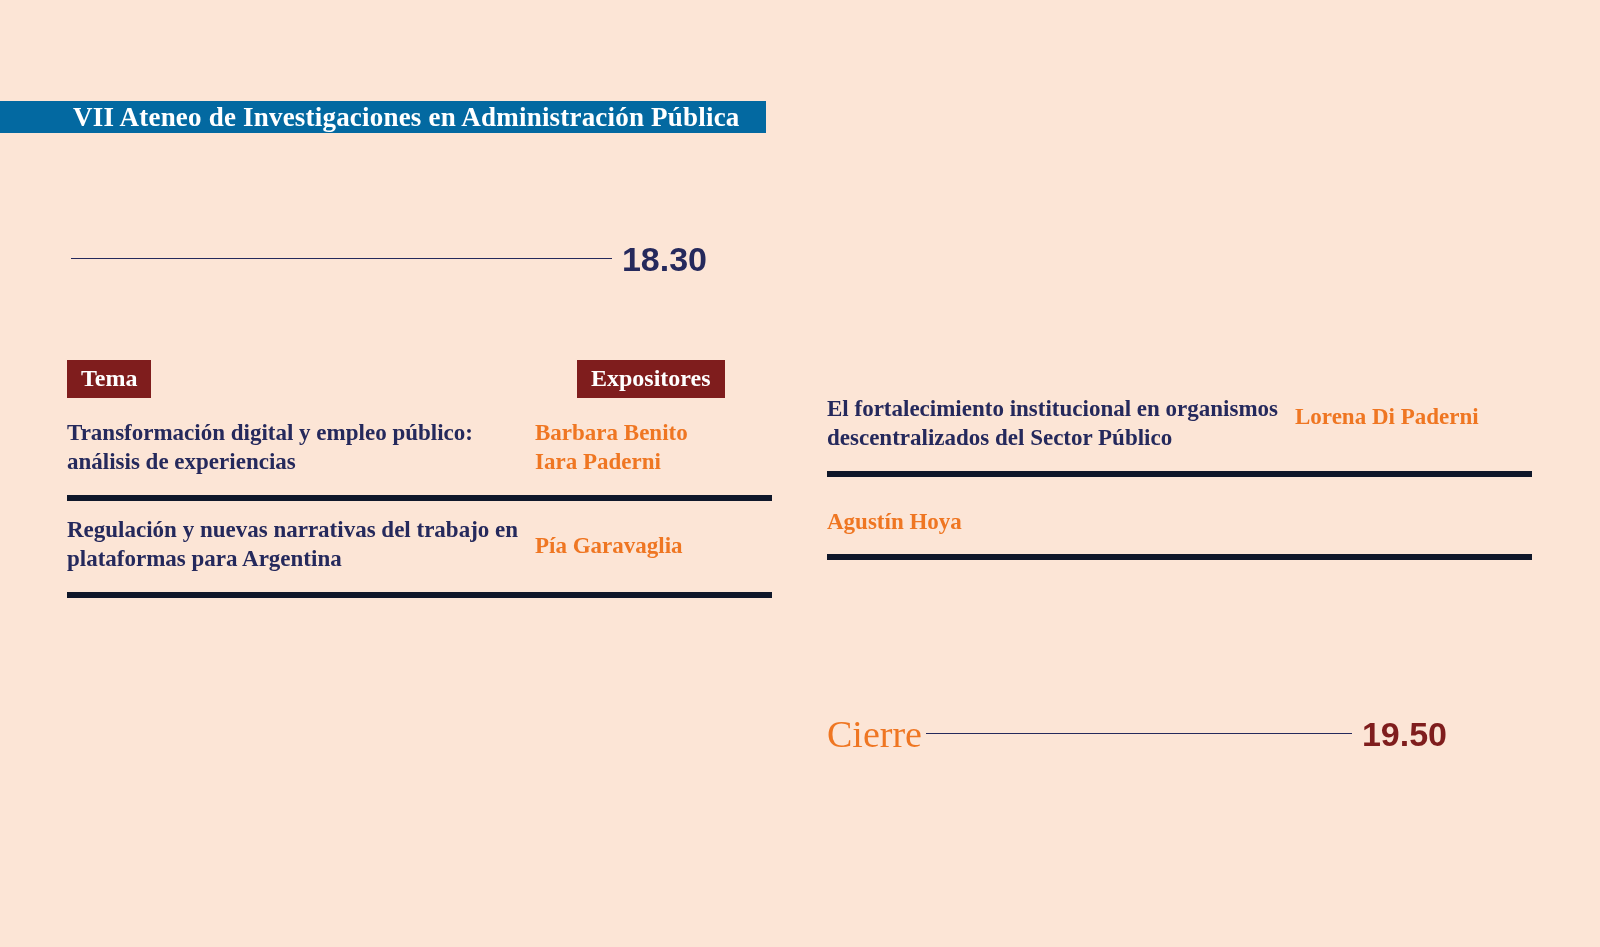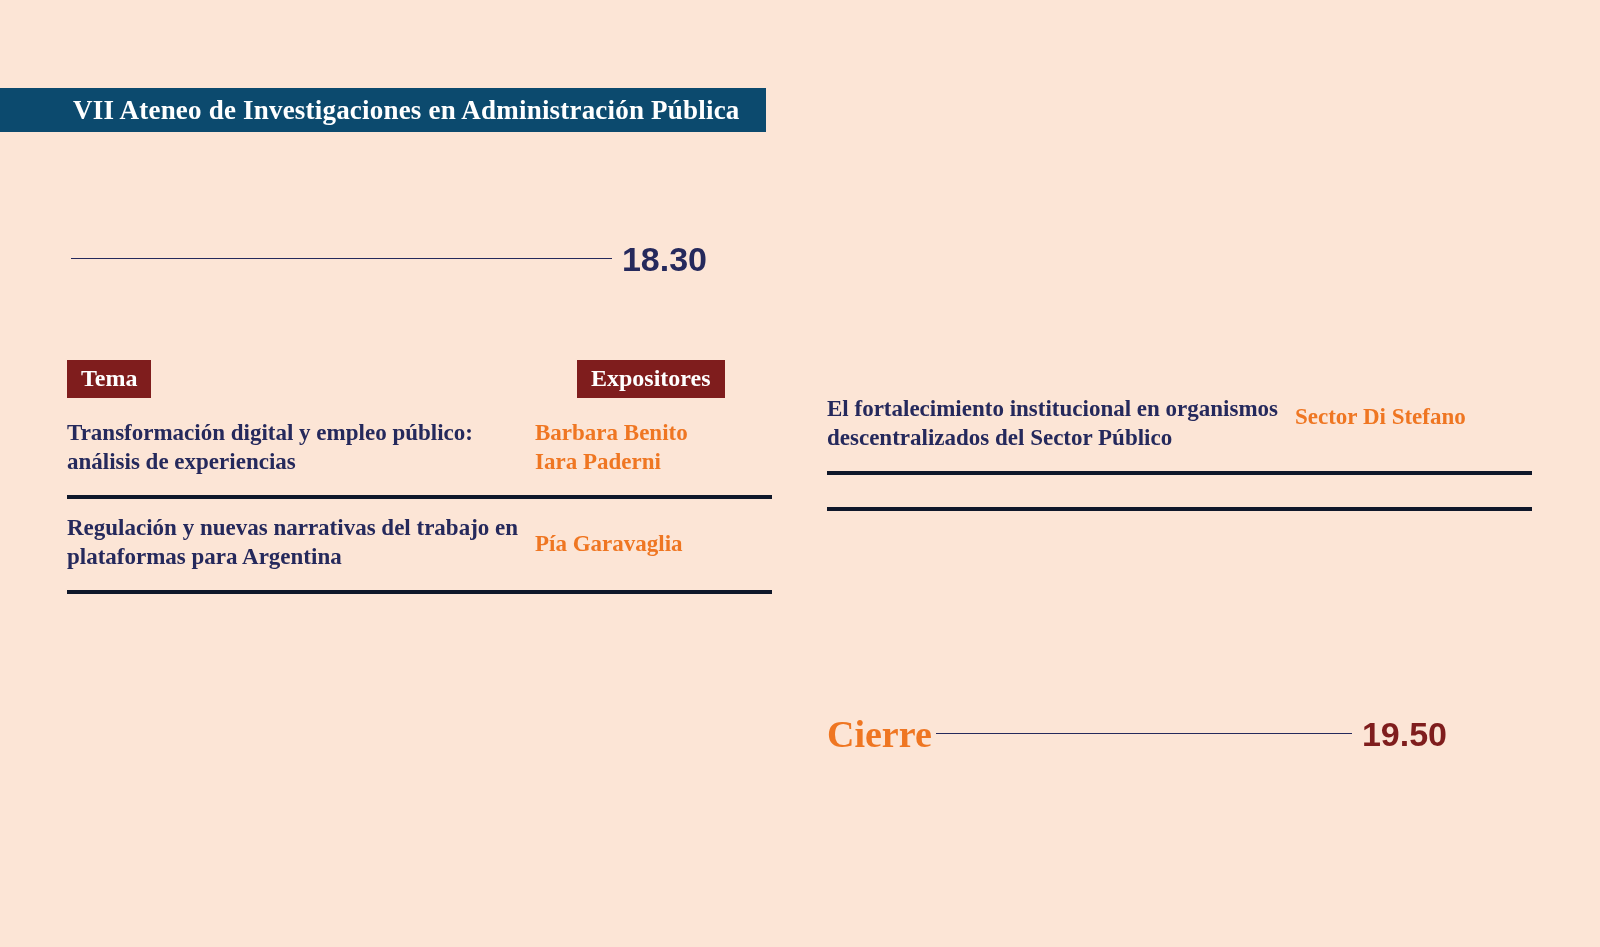--- a/index.html
+++ b/index.html
@@ -12,23 +12,23 @@
     background: #fce5d6;
     font-family: "Liberation Serif", serif;
     overflow: hidden;
     position: relative;
   }
 
   
   .title-bar {
     position: absolute;
     left: 0;
-    top: 88px;
-    height: 44px;
-    background: #0c4a6e;
+    top: 101px;
+    height: 32px;
+    background: #0369a1;
     display: flex;
     align-items: center;
     padding-left: 73px;
     padding-right: 26px;
   }
   .title-bar .title-text {
     color: #ffffff;
     font-family: "Liberation Serif", serif;
     font-weight: bold;
     font-size: 27px;
@@ -87,21 +87,21 @@
   .col {
     position: absolute;
   }
   .col-left  { left: 67px;  top: 412px; width: 705px; }
   .col-right { left: 827px; top: 388px; width: 705px; }
 
   .row {
     display: flex;
     align-items: flex-start;
     padding: 14px 0 18px 0;
-    border-bottom: 4px solid #0f172a;
+    border-bottom: 6px solid #0f172a;
   }
   .row:first-child {
     padding-top: 6px;
   }
   .row .topic {
     width: 468px;
     color: #25295c;
     font-family: "Liberation Serif", serif;
     font-weight: bold;
     font-size: 23px;
@@ -125,21 +125,21 @@
     position: absolute;
     left: 827px;
     top: 712px;
     width: 620px;
     display: flex;
     align-items: center;
   }
   .cierre-label {
     color: #ef7622;
     font-family: "Liberation Serif", serif;
-    font-weight: bold;
+    font-weight: normal;
     font-size: 38px;
     white-space: nowrap;
   }
   .cierre-time {
     color: #7f1d1d;
     font-family: "Liberation Sans", sans-serif;
     font-weight: bold;
     font-size: 34px;
     white-space: nowrap;
     margin-left: 6px;
@@ -168,23 +168,24 @@
   </div>
   <div class="row center">
     <div class="topic">Regulación y nuevas narrativas del trabajo en plataformas para Argentina</div>
     <div class="speakers" style="white-space: pre-line;">Pía Garavaglia</div>
   </div>
 </div>
 
 <div class="col col-right">
   <div class="row center-top">
     <div class="topic">El fortalecimiento institucional en organismos descentralizados del Sector Público</div>
-    <div class="speakers" style="white-space: pre-line;">Sector Di Stefano</div>
+    <div class="speakers" style="white-space: pre-line;">Lorena Di Paderni</div>
   </div>
   <div class="row center">
+    <div class="speakers" style="white-space: pre-line;">Agustín Hoya</div>
   </div>
 </div>
 
 <div class="cierre-row">
   <span class="cierre-label">Cierre</span>
   <span class="dash-line"></span>
   <span class="cierre-time">19.50</span>
 </div>
 
 </body></html>

